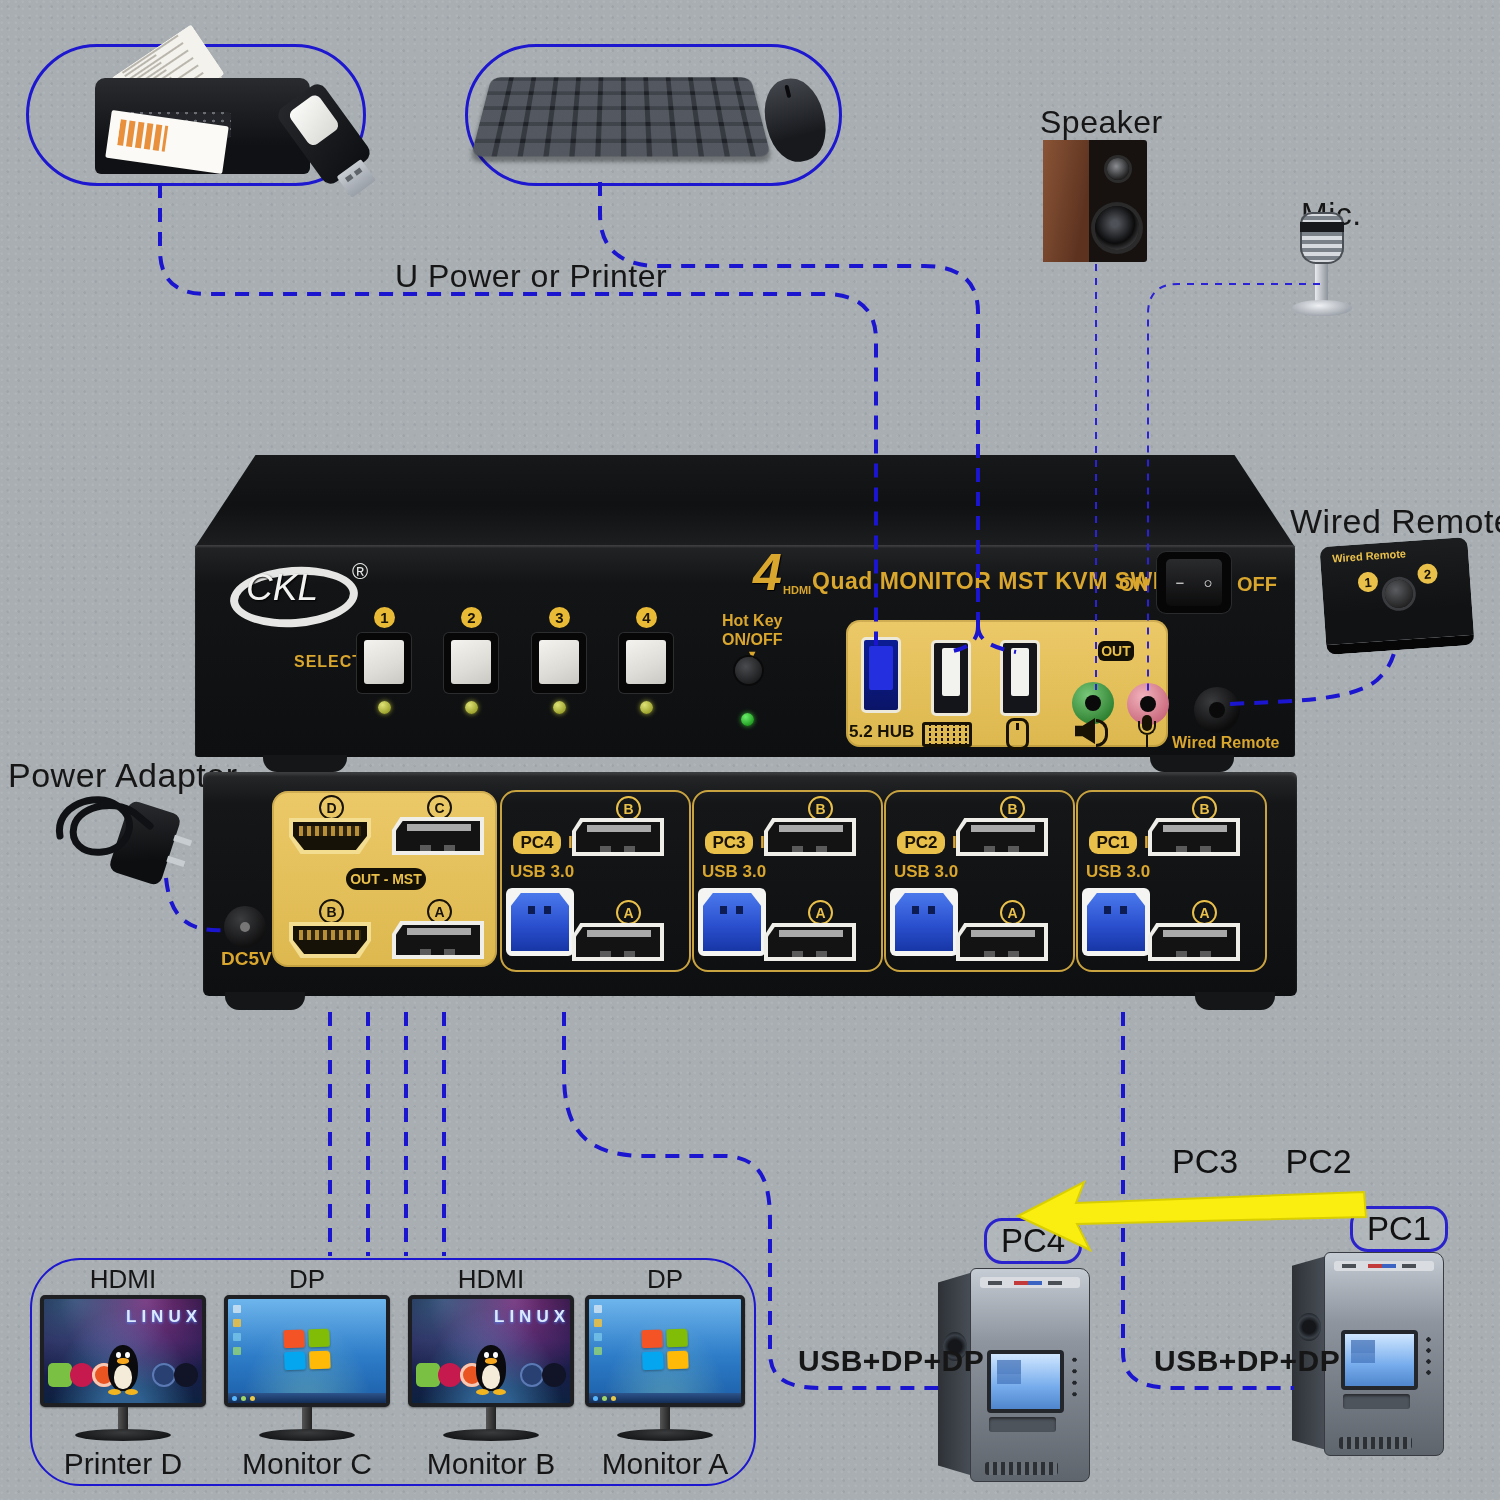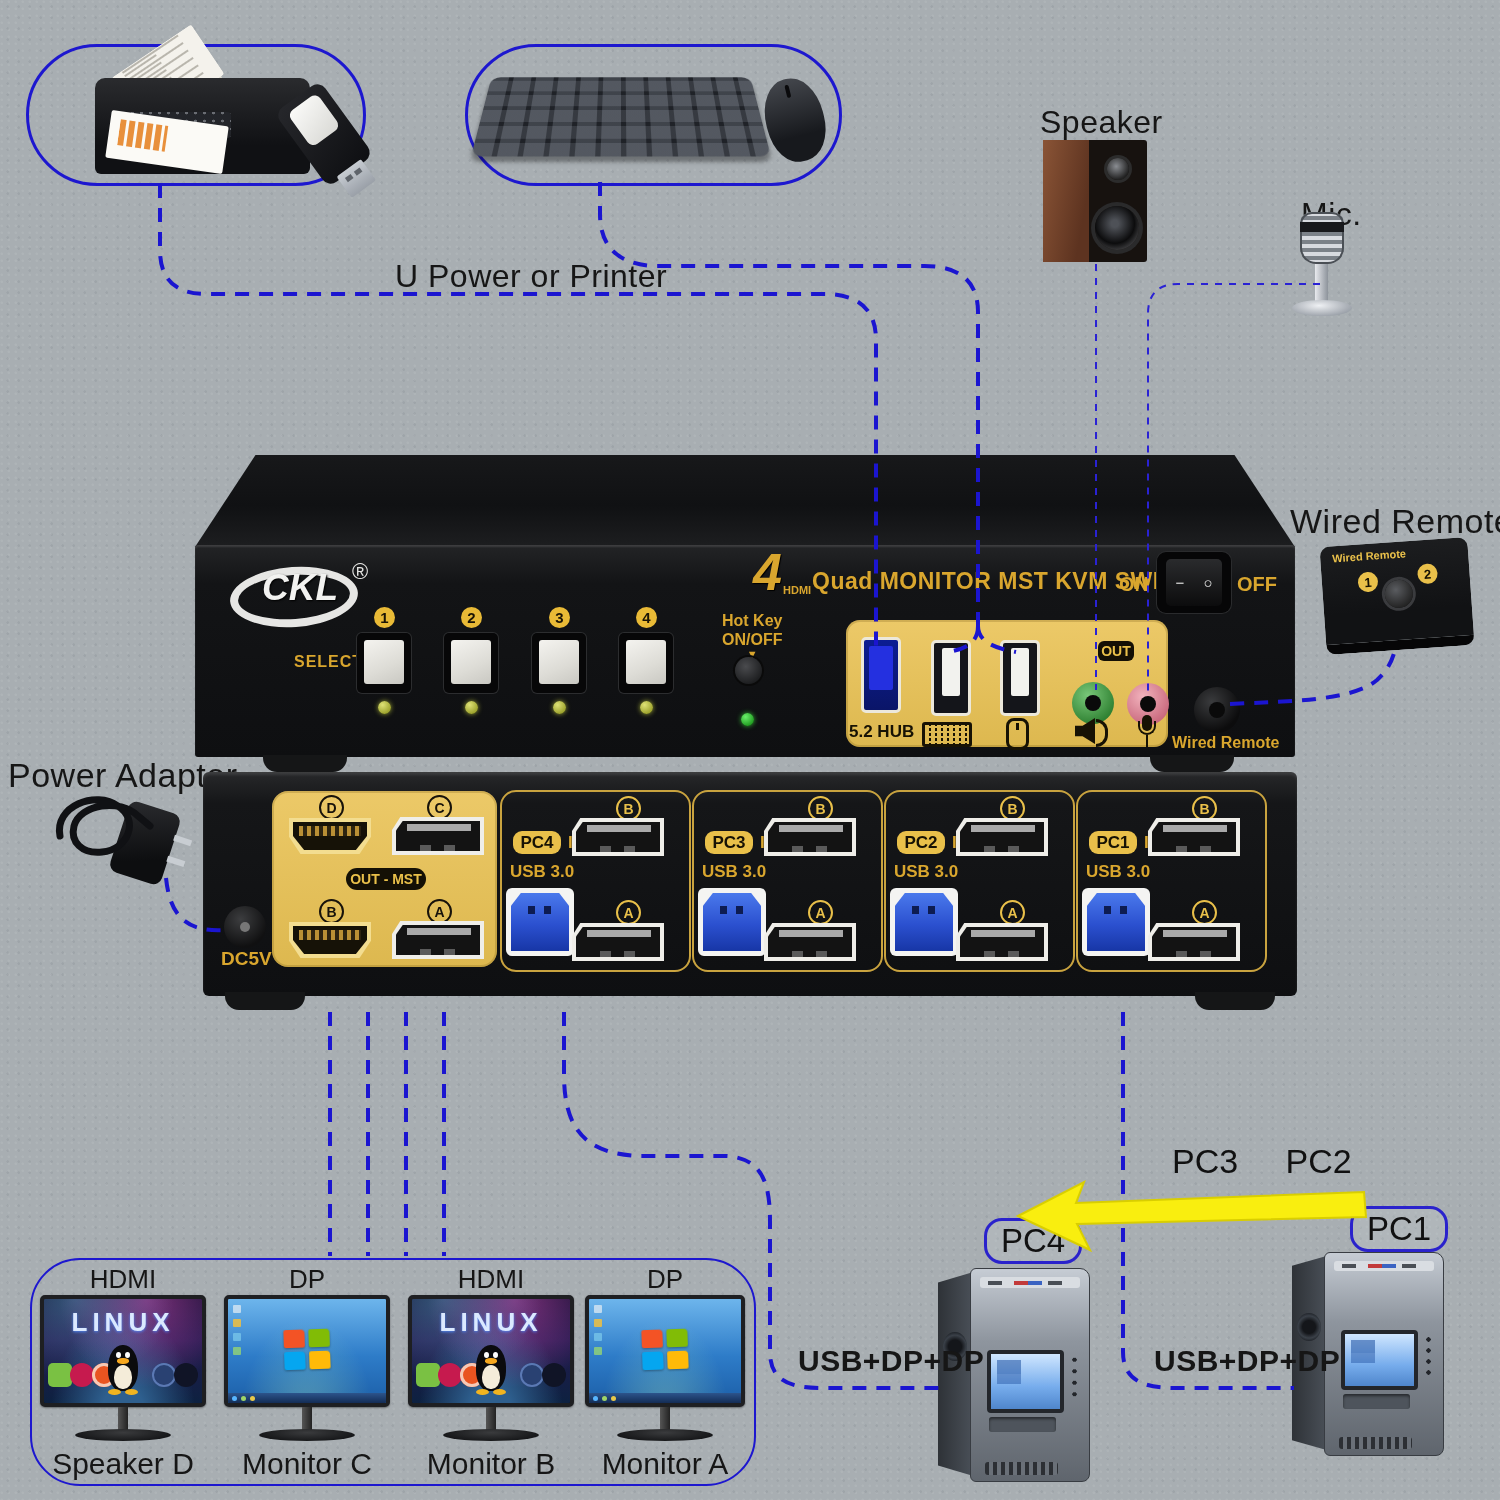--- a/index.html
+++ b/index.html
@@ -104,22 +104,22 @@
   .mon{position:absolute;width:166px;}
   .mscr{position:relative;height:104px;background:#0d0d0f;border:4px solid #1e1f22;border-radius:5px;
     box-shadow:0 1px 2px rgba(0,0,0,.4);overflow:hidden;}
   .mstand{position:relative;width:10px;height:24px;background:linear-gradient(90deg,#555,#222);margin:0 auto;}
   .mbase{position:relative;width:96px;height:12px;background:radial-gradient(ellipse at 50% 30%,#3a3b3d,#151618 75%);border-radius:50%;margin:-2px auto 0;}
   .scr-linux{position:absolute;inset:0;background:
       radial-gradient(ellipse at 20% 0%,rgba(120,220,255,.35),transparent 55%),
       radial-gradient(ellipse at 65% 0%,rgba(255,90,210,.45),transparent 60%),
       radial-gradient(ellipse at 50% 115%,#2e5f8e 20%,transparent 65%),
       linear-gradient(180deg,#120f33 0%,#231a4e 40%,#0d2140 100%);}
-  .linux-word{position:absolute;top:8px;width:100%;text-align:center;color:#dbe9ff;font-weight:bold;
-    font-size:26px;letter-spacing:5px;text-shadow:0 1px 3px rgba(80,140,255,.9);}
+  .linux-word{position:absolute;top:8px;width:100%;text-align:right;color:#dbe9ff;font-weight:bold;
+    font-size:17px;letter-spacing:5px;text-shadow:0 1px 3px rgba(80,140,255,.9);}
   .logos{position:absolute;bottom:14px;left:0;width:100%;height:26px;}
   .logos i{position:absolute;width:24px;height:24px;border-radius:50%;display:block;}
   .tux{position:absolute;left:50%;bottom:8px;width:40px;height:50px;margin-left:-20px;}
   .tux .body{position:absolute;left:5px;right:5px;top:0;bottom:4px;background:#0b0b0d;border-radius:48% 48% 44% 44%;}
   .tux .belly{position:absolute;left:11px;right:11px;top:20px;bottom:6px;background:#f4ecd9;border-radius:50% 50% 46% 46%;}
   .tux .eye{position:absolute;left:13px;top:7px;width:5px;height:6px;background:#fff;border-radius:50%;box-shadow:9px 0 0 #fff;}
   .tux .beak{position:absolute;left:50%;top:13px;width:12px;height:6px;margin-left:-6px;background:#f6a71e;border-radius:45%;}
   .tux .feet{position:absolute;left:50%;bottom:0;width:13px;height:6px;margin-left:-15px;background:#f2b41f;border-radius:50%;box-shadow:17px 0 0 #f2b41f;}
   .scr-win{position:absolute;inset:0;background:
       radial-gradient(ellipse at 50% 120%,rgba(190,255,190,.35),transparent 60%),
@@ -252,21 +252,21 @@
   <div class="lbl" style="left:8px;top:756px;font-size:34px;">Power Adapter</div>
   <div class="adapter"></div>
 
   <div class="kvm-lid"></div>
   <div class="kvm-face"></div>
   <div class="foot" style="left:263px;top:755px;width:84px;height:17px;"></div>
   <div class="foot" style="left:1150px;top:755px;width:84px;height:17px;"></div>
 
   <div class="abs" style="left:230px;top:565px;width:140px;height:50px;">
     <div class="abs" style="left:0;top:2px;width:112px;height:44px;border:8px solid #e6e6e4;border-radius:50%;transform:rotate(-4deg);"></div>
-    <span class="abs" style="left:32px;top:2px;color:#f2f2f0;font-weight:bold;font-style:italic;font-size:37px;text-shadow:1px 1px 2px #000;">CKL</span>
+    <span class="abs" style="left:16px;top:2px;color:#f2f2f0;font-weight:normal;font-style:italic;font-size:37px;text-shadow:1px 1px 2px #000;">CKL</span>
     <span class="abs" style="left:122px;top:-6px;color:#e6e6e4;font-size:22px;">®</span>
   </div>
 
   <div class="abs goldtxt" style="left:294px;top:653px;font-size:16px;letter-spacing:1px;">
     <span>SELECT</span>
     <span style="font-size:12px;">▶</span>
   </div>
   <span class="numc" style="left:374px;top:607px;">1</span>
   <span class="numc" style="left:461px;top:607px;">2</span>
   <span class="numc" style="left:549px;top:607px;">3</span>
@@ -472,21 +472,21 @@
           <div class="body"></div>
             <div class="belly"></div>
             <div class="eye"></div>
             <div class="beak"></div>
             <div class="feet"></div>
         </div>
       </div>
     </div>
     <div class="mstand"></div>
     <div class="mbase"></div>
-    <div style="text-align:center;font-size:30px;color:#161616;margin-top:6px;">Speaker D</div>
+    <div style="text-align:center;font-size:30px;color:#161616;margin-top:6px;">Printer D</div>
   </div>
 
   <div class="mon" style="left:224px;top:1264px;">
     <div style="text-align:center;font-size:26px;color:#161616;">DP</div>
     <div class="mscr">
       <div class="scr-win">
         <span class="deskicons"></span>
         <div class="winflag">
           <i style="left:0;top:0;background:#f35325;"></i>
             <i style="right:0;top:0;background:#81bc06;"></i>

